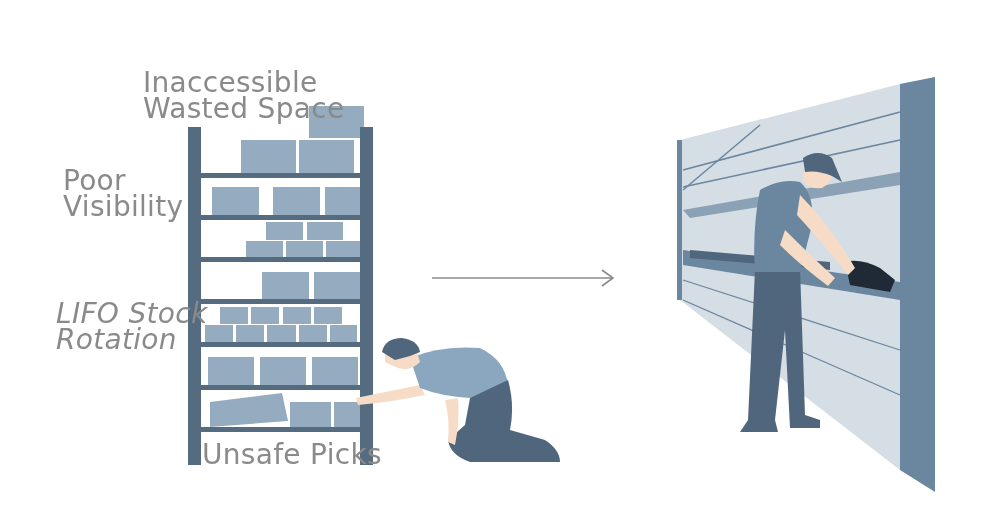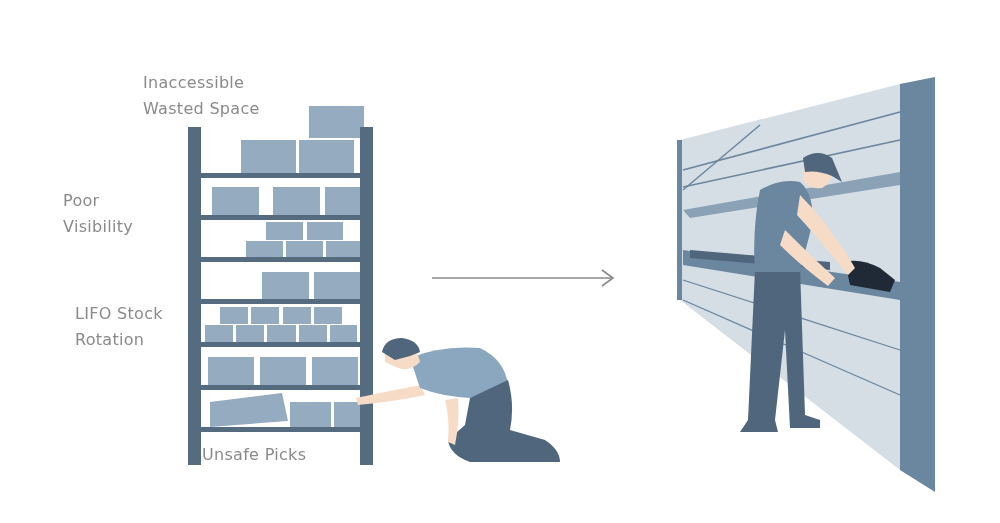--- a/index.html
+++ b/index.html
@@ -1,17 +1,17 @@
 <!DOCTYPE html>
 <html><head>
 <meta charset="utf-8">
 <style>
   html, body { margin:0; padding:0; background:#ffffff; }
   body { width:1000px; height:523px; position:relative; overflow:hidden; font-family:"DejaVu Sans", sans-serif; }
-  .label { position:absolute; color:#8a8a8a; font-size:16px; line-height:26px; letter-spacing:0.3px; white-space:pre-line; }
+  .label { position:absolute; color:#8a8a8a; font-size:28px; line-height:26px; letter-spacing:0.3px; white-space:pre-line; }
   svg { position:absolute; left:0; top:0; }
 </style>
 </head>
 <body>
 
 <svg width="1000" height="523" viewBox="0 0 1000 523">
 
   <g>
 
     <rect x="309" y="106" width="55" height="32" fill="#94abc0"></rect>
@@ -95,17 +95,17 @@
     <path d="M760,190 Q780,178 800,182 Q815,195 812,225 L800,272 L755,272 Q752,230 760,190 Z" fill="#6b869f"></path>
     <path d="M800,195 Q830,225 855,268 L848,275 Q820,240 797,215 Z" fill="#f6dcc6"></path>
     <path d="M785,230 Q810,255 835,278 L828,286 Q800,265 780,245 Z" fill="#f6dcc6"></path>
     <path d="M805,160 Q822,155 832,170 Q833,182 822,188 Q808,190 803,180 Z" fill="#f6dcc6"></path>
     <path d="M803,158 Q818,148 832,158 L842,182 L832,176 Q818,170 805,172 Z" fill="#4f667c"></path>
   </g>
 </svg>
 
 <div class="label" style="left:143px; top:70px;">Inaccessible
 Wasted Space</div>
-<div class="label" style="left:63px; top:188px;">Poor
+<div class="label" style="left:63px; top:168px;">Poor
 Visibility</div>
-<div class="label" style="left:75px; top:301px;">LIFO Stock
+<div class="label" style="left:56px; top:301px;font-style:italic;">LIFO Stock
 Rotation</div>
 <div class="label" style="left:202px; top:442px;">Unsafe Picks</div>
 
 </body></html>

